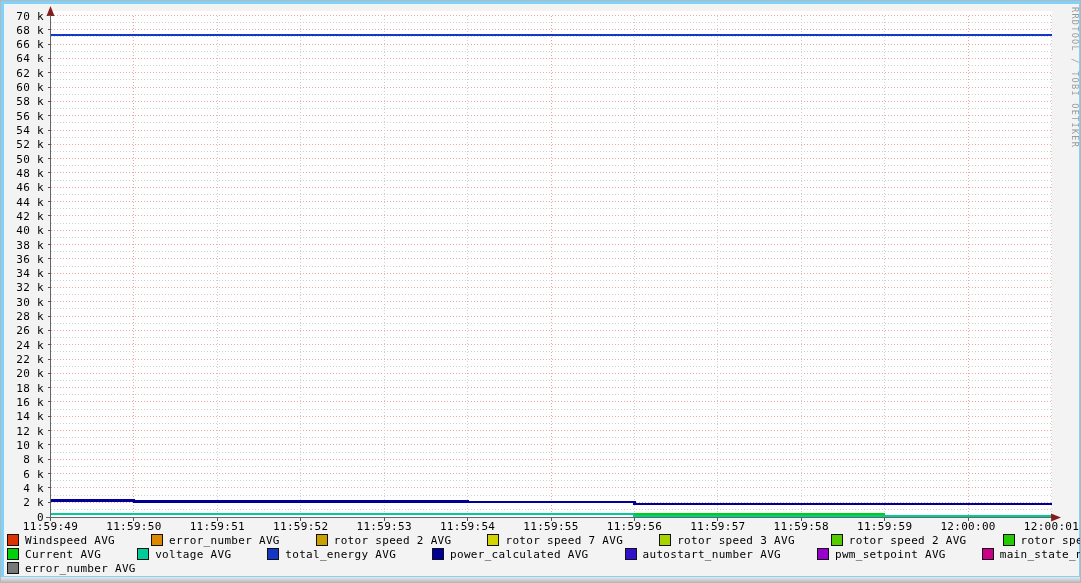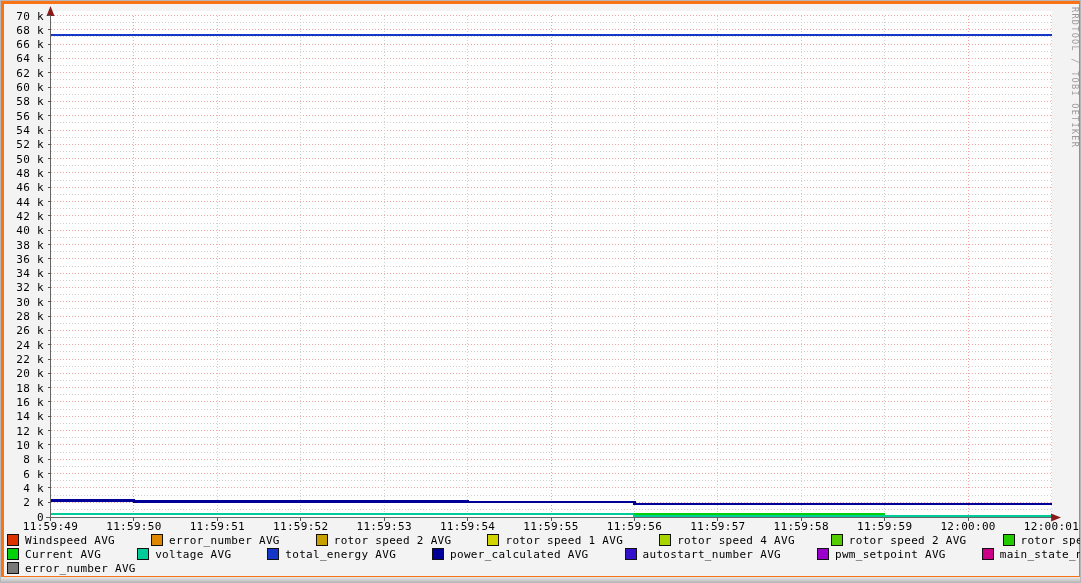--- a/index.html
+++ b/index.html
@@ -1,18 +1,18 @@
 <!DOCTYPE html>
 <html><head>
 <meta charset="utf-8">
 <style>
   html,body{margin:0;padding:0;background:#ffffff;}
   .page{
     position:relative;width:1081px;height:583px;
-    background:#f97316;border:1px solid #b7b7b7;box-sizing:border-box;
+    background:#7dd3fc;border:1px solid #b7b7b7;box-sizing:border-box;
     font-family:"DejaVu Sans Mono", monospace;
     overflow:hidden;
   }
   .bottom-edge{
     position:absolute;left:0;right:0;bottom:0;height:5px;
     background:linear-gradient(#e8e8e8,#bdbdbd);
   }
   svg{position:absolute;left:0;top:0;}
   svg text{font-family:"DejaVu Sans Mono", monospace;fill:#000;}
   .axis-label{font-size:11px;letter-spacing:0.3px;}
@@ -248,25 +248,25 @@
         <span class="legend-item">
           <span class="swatch" style="background: rgb(221, 136, 0);"></span>
           <span>error_number AVG</span>
         </span>
         <span class="legend-item">
           <span class="swatch" style="background: rgb(200, 160, 0);"></span>
           <span>rotor speed 2 AVG</span>
         </span>
         <span class="legend-item">
           <span class="swatch" style="background: rgb(212, 212, 0);"></span>
-          <span>rotor speed 1 AVG</span>
+          <span>rotor speed 7 AVG</span>
         </span>
         <span class="legend-item">
           <span class="swatch" style="background: rgb(168, 212, 0);"></span>
-          <span>rotor speed 4 AVG</span>
+          <span>rotor speed 3 AVG</span>
         </span>
         <span class="legend-item">
           <span class="swatch" style="background: rgb(85, 204, 0);"></span>
           <span>rotor speed 2 AVG</span>
         </span>
         <span class="legend-item">
           <span class="swatch" style="background: rgb(34, 204, 0);"></span>
           <span>rotor speed 5 AVG</span>
         </span>
       </div>

